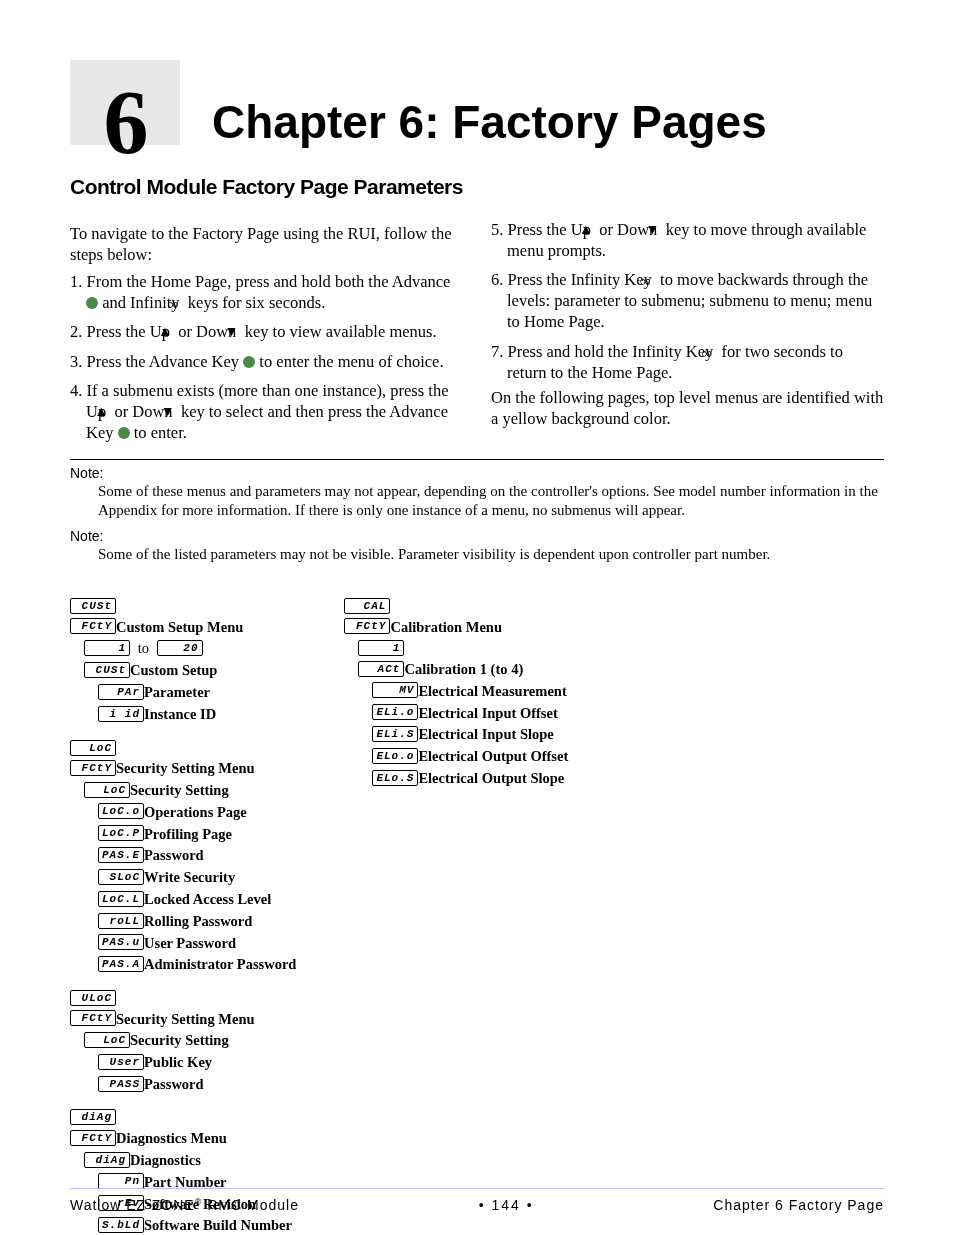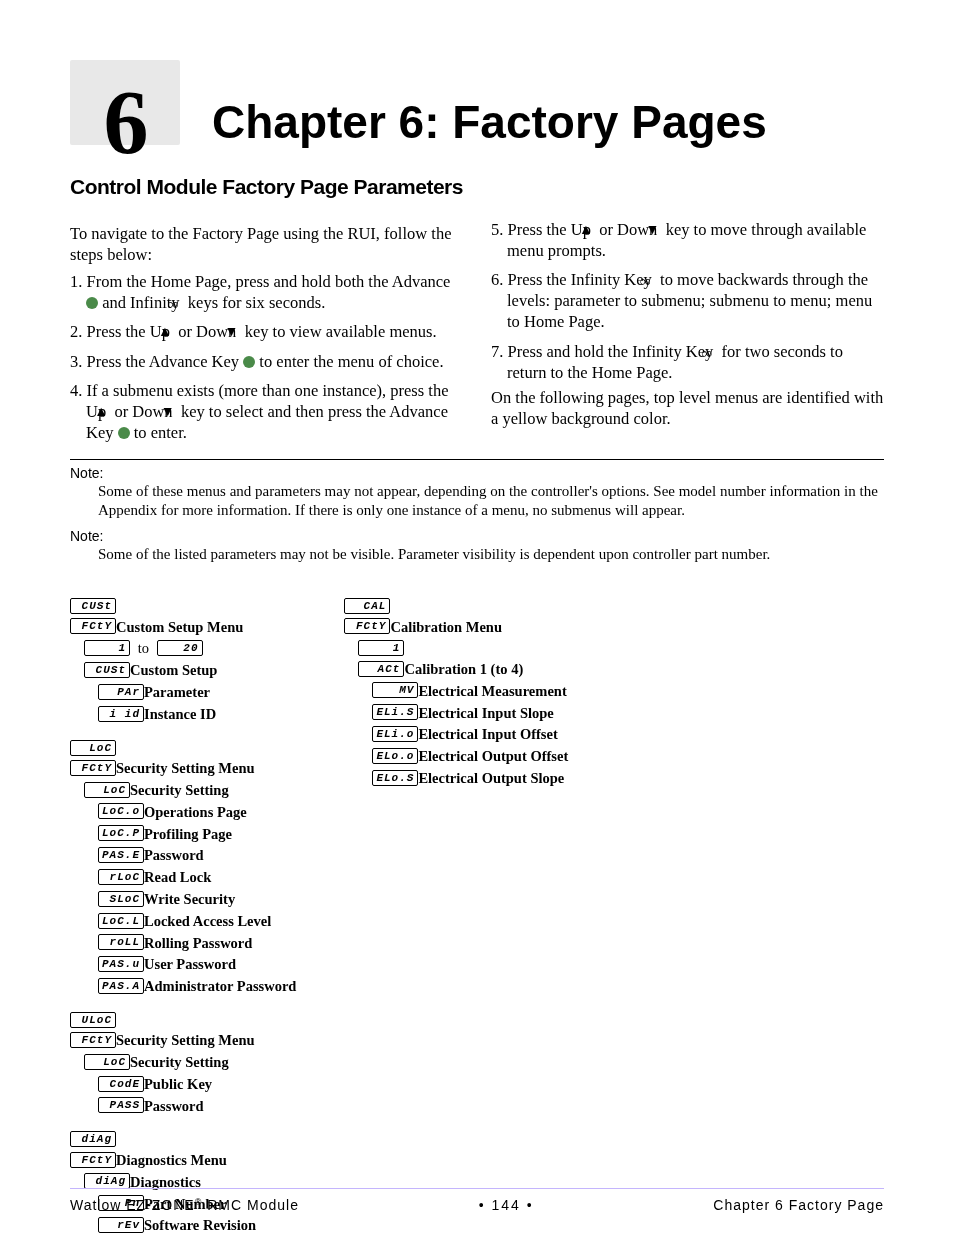--- a/index.html
+++ b/index.html
@@ -243,52 +243,51 @@
           <div class="menu-row indent2"><span class="seg">PAr</span><span class="label">Parameter</span></div>
           <div class="menu-row indent2"><span class="seg">i id</span><span class="label">Instance ID</span></div>
         </div>
         <div class="menu-block">
           <div class="menu-row indent0"><span class="seg">LoC</span></div>
           <div class="menu-row indent0"><span class="seg">FCtY</span><span class="label">Security Setting Menu</span></div>
           <div class="menu-row indent1"><span class="seg">LoC</span><span class="label">Security Setting</span></div>
           <div class="menu-row indent2"><span class="seg">LoC.o</span><span class="label">Operations Page</span></div>
           <div class="menu-row indent2"><span class="seg">LoC.P</span><span class="label">Profiling Page</span></div>
           <div class="menu-row indent2"><span class="seg">PAS.E</span><span class="label">Password</span></div>
-          <div class="menu-row indent2"><span class="seg">rLoC</span><span class="label">Read Lock</span></div>
           <div class="menu-row indent2"><span class="seg">SLoC</span><span class="label">Write Security</span></div>
           <div class="menu-row indent2"><span class="seg">LoC.L</span><span class="label">Locked Access Level</span></div>
           <div class="menu-row indent2"><span class="seg">roLL</span><span class="label">Rolling Password</span></div>
           <div class="menu-row indent2"><span class="seg">PAS.u</span><span class="label">User Password</span></div>
           <div class="menu-row indent2"><span class="seg">PAS.A</span><span class="label">Administrator Password</span></div>
         </div>
         <div class="menu-block">
           <div class="menu-row indent0"><span class="seg">ULoC</span></div>
           <div class="menu-row indent0"><span class="seg">FCtY</span><span class="label">Security Setting Menu</span></div>
           <div class="menu-row indent1"><span class="seg">LoC</span><span class="label">Security Setting</span></div>
-          <div class="menu-row indent2"><span class="seg">CodE</span><span class="label">Public Key</span></div>
+          <div class="menu-row indent2"><span class="seg">User</span><span class="label">Public Key</span></div>
           <div class="menu-row indent2"><span class="seg">PASS</span><span class="label">Password</span></div>
         </div>
         <div class="menu-block">
           <div class="menu-row indent0"><span class="seg">diAg</span></div>
           <div class="menu-row indent0"><span class="seg">FCtY</span><span class="label">Diagnostics Menu</span></div>
           <div class="menu-row indent1"><span class="seg">diAg</span><span class="label">Diagnostics</span></div>
           <div class="menu-row indent2"><span class="seg">Pn</span><span class="label">Part Number</span></div>
           <div class="menu-row indent2"><span class="seg">rEv</span><span class="label">Software Revision</span></div>
           <div class="menu-row indent2"><span class="seg">S.bLd</span><span class="label">Software Build Number</span></div>
         </div>
       </div>
       <div class="menu-col">
         <div class="menu-block">
           <div class="menu-row indent0"><span class="seg">CAL</span></div>
           <div class="menu-row indent0"><span class="seg">FCtY</span><span class="label">Calibration Menu</span></div>
           <div class="menu-row indent1"><span class="seg">1</span></div>
           <div class="menu-row indent1"><span class="seg">ACt</span><span class="label">Calibration 1 (to 4)</span></div>
           <div class="menu-row indent2"><span class="seg">MV</span><span class="label">Electrical Measurement</span></div>
+          <div class="menu-row indent2"><span class="seg">ELi.o</span><span class="label">Electrical Input Offset</span></div>
           <div class="menu-row indent2"><span class="seg">ELi.S</span><span class="label">Electrical Input Slope</span></div>
-          <div class="menu-row indent2"><span class="seg">ELi.o</span><span class="label">Electrical Input Offset</span></div>
           <div class="menu-row indent2"><span class="seg">ELo.o</span><span class="label">Electrical Output Offset</span></div>
           <div class="menu-row indent2"><span class="seg">ELo.S</span><span class="label">Electrical Output Slope</span></div>
         </div>
       </div>
     </div>
 </div>
 
 <div class="footer">
   <span class="left">
     <span>Watlow EZ-ZONE</span><sup>®</sup><span> RMC Module</span>

